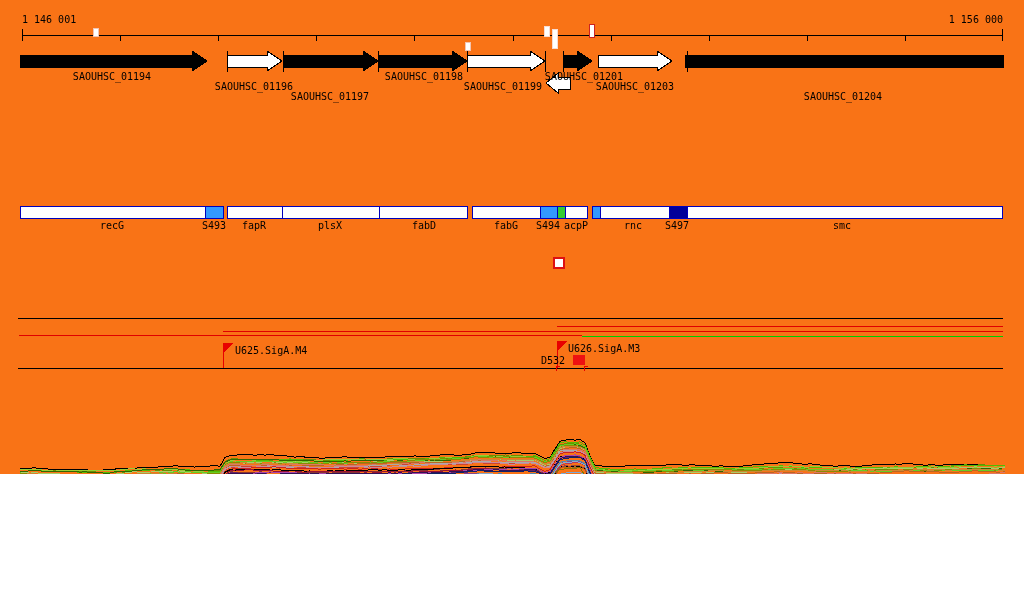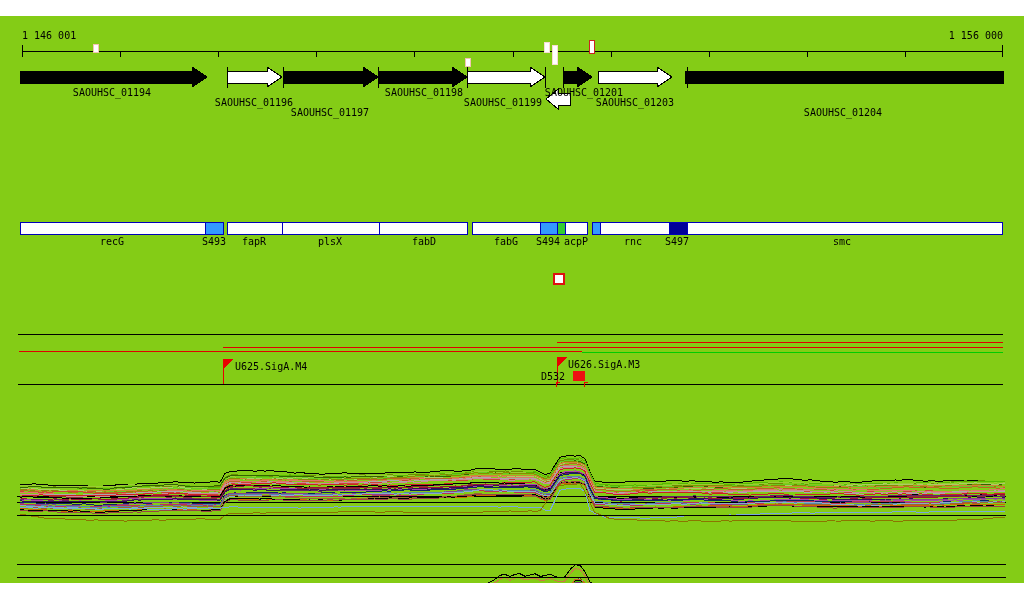--- a/index.html
+++ b/index.html
@@ -1,16 +1,16 @@
 <!DOCTYPE html>
 <html><head>
 <meta charset="utf-8">
 <style>
   html,body{margin:0;padding:0;background:#fff;}
-  .canvas{position:relative;width:1024px;height:567px;background:#84cc16;overflow:hidden;margin-top:16px;}
+  .canvas{position:relative;width:1024px;height:474px;background:#f97316;overflow:hidden;}
   svg{display:block;}
   svg *{shape-rendering:crispEdges;}
   svg text{font-family:"DejaVu Sans Mono","Liberation Mono",monospace;font-size:10px;fill:#000;shape-rendering:auto;}
 </style>
 </head>
 <body>
 
 <div class="canvas">
   <svg id="scene" width="1024" height="611" viewBox="0 0 1024 611">
     <text x="22" y="23" text-anchor="start">1 146 001</text>

